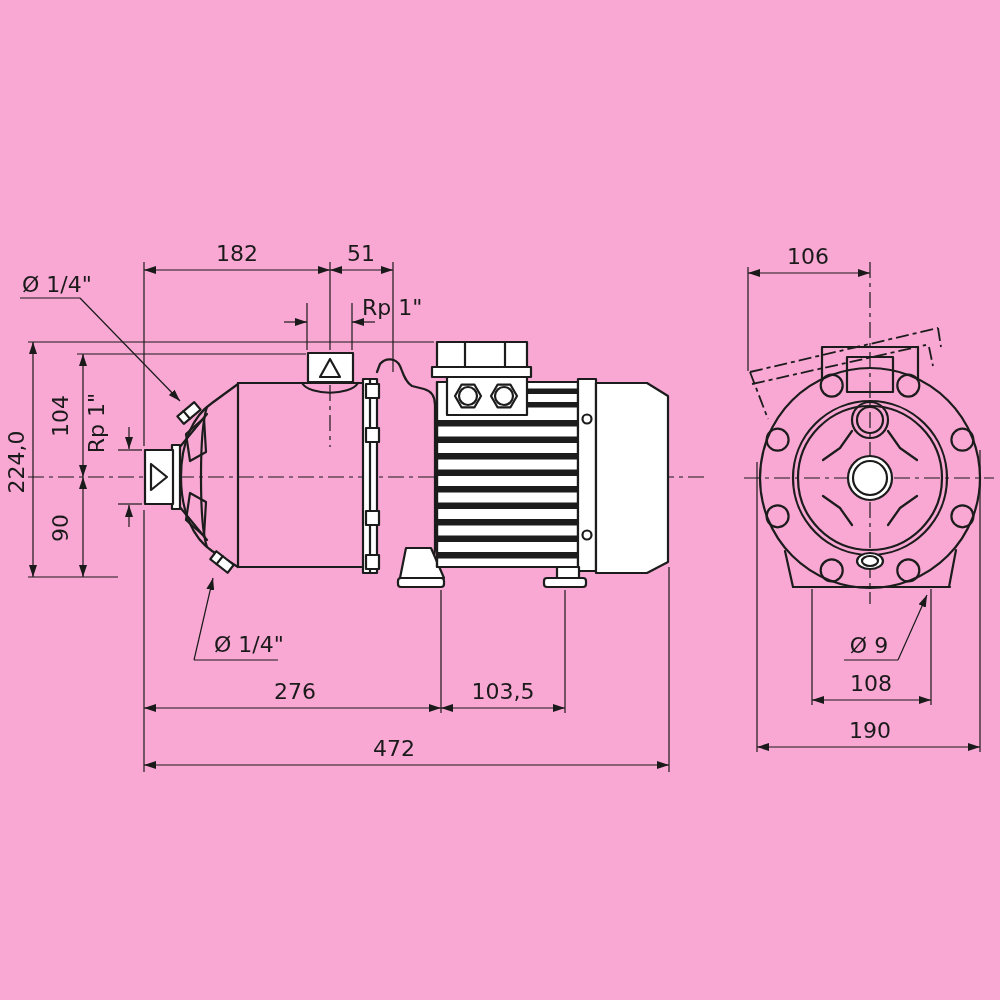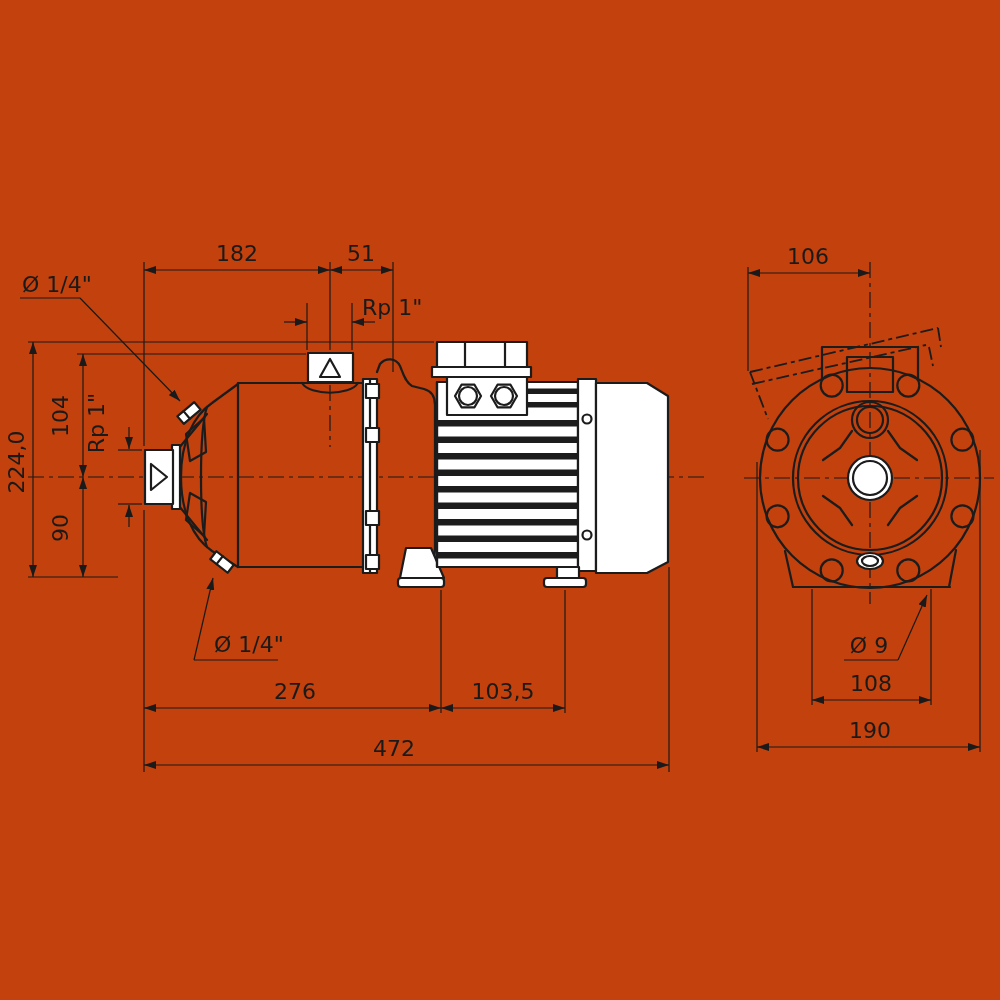--- a/index.html
+++ b/index.html
@@ -1,16 +1,16 @@
 <!DOCTYPE html>
 <html><head>
 <meta charset="utf-8">
 <style>
   html,body{margin:0;padding:0;background:#fff;}
-  .canvas{position:relative;width:1000px;height:1000px;background:#c2410c;overflow:hidden;}
+  .canvas{position:relative;width:1000px;height:1000px;background:#f9a8d4;overflow:hidden;}
   svg{position:absolute;left:0;top:0;}
   .ol{stroke:#1c1c1c;stroke-width:2.2;fill:none;stroke-linejoin:round;stroke-linecap:round;}
   .olf{stroke:#1c1c1c;stroke-width:2.2;fill:#ffffff;stroke-linejoin:round;}
   .thin{stroke:#1a1a1a;stroke-width:1.2;fill:none;stroke-linecap:butt;}
   .cl{stroke:#1a1a1a;stroke-width:1.2;fill:none;stroke-dasharray:16 5 4 5;}
   .dd{stroke:#1c1c1c;stroke-width:1.8;fill:none;stroke-dasharray:13 4 4 4;}
   .fin{fill:#1c1c1c;stroke:none;}
   text{font-family:"DejaVu Sans","Liberation Sans",sans-serif;font-size:22px;fill:#1a1a1a;}
   .mid{text-anchor:middle;}
 </style>

